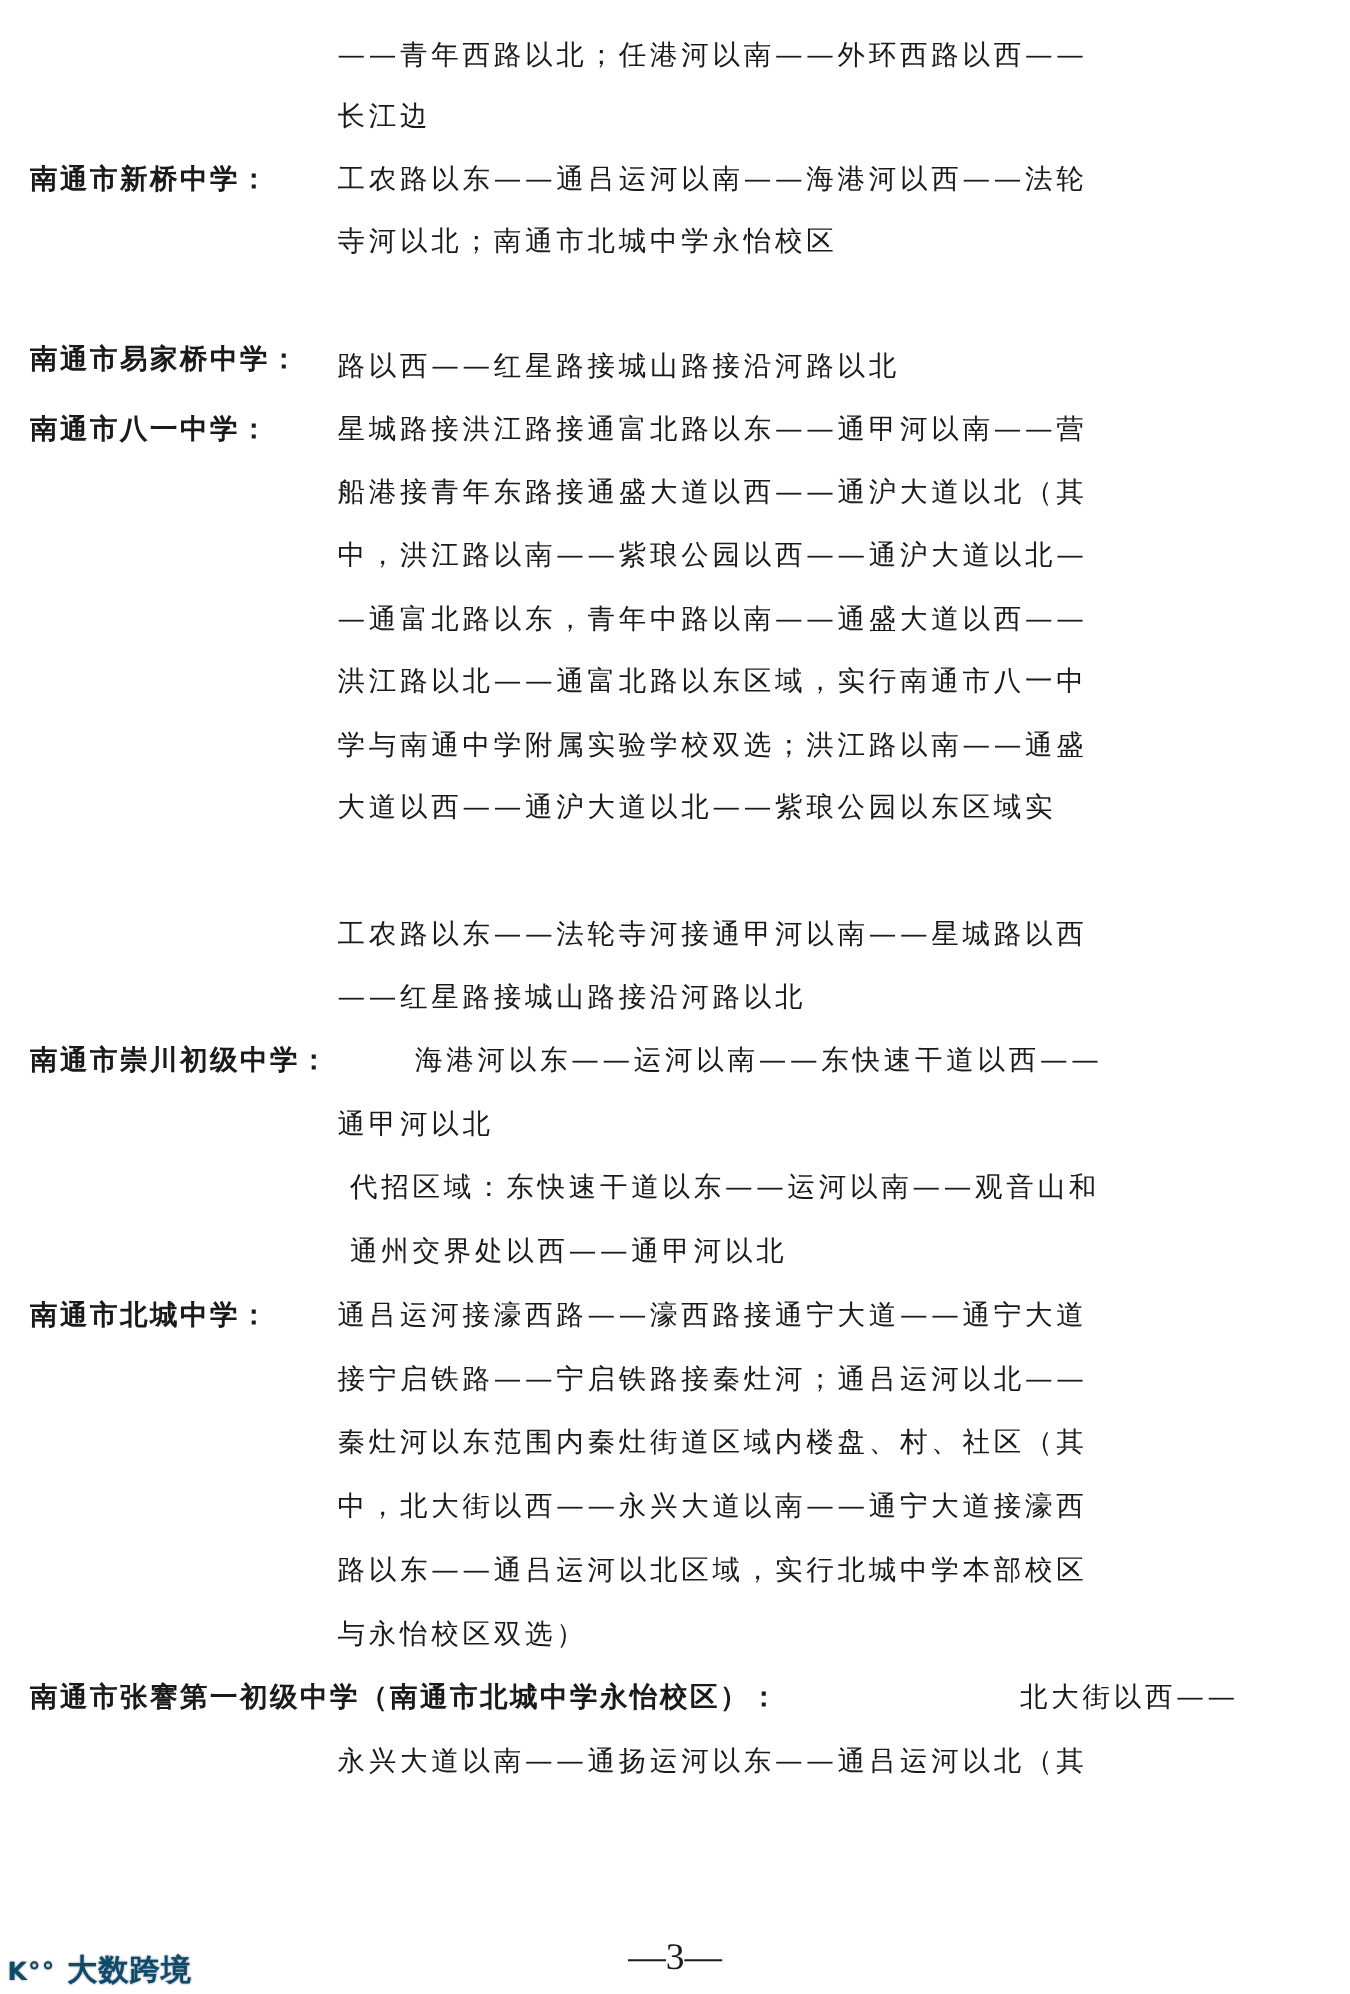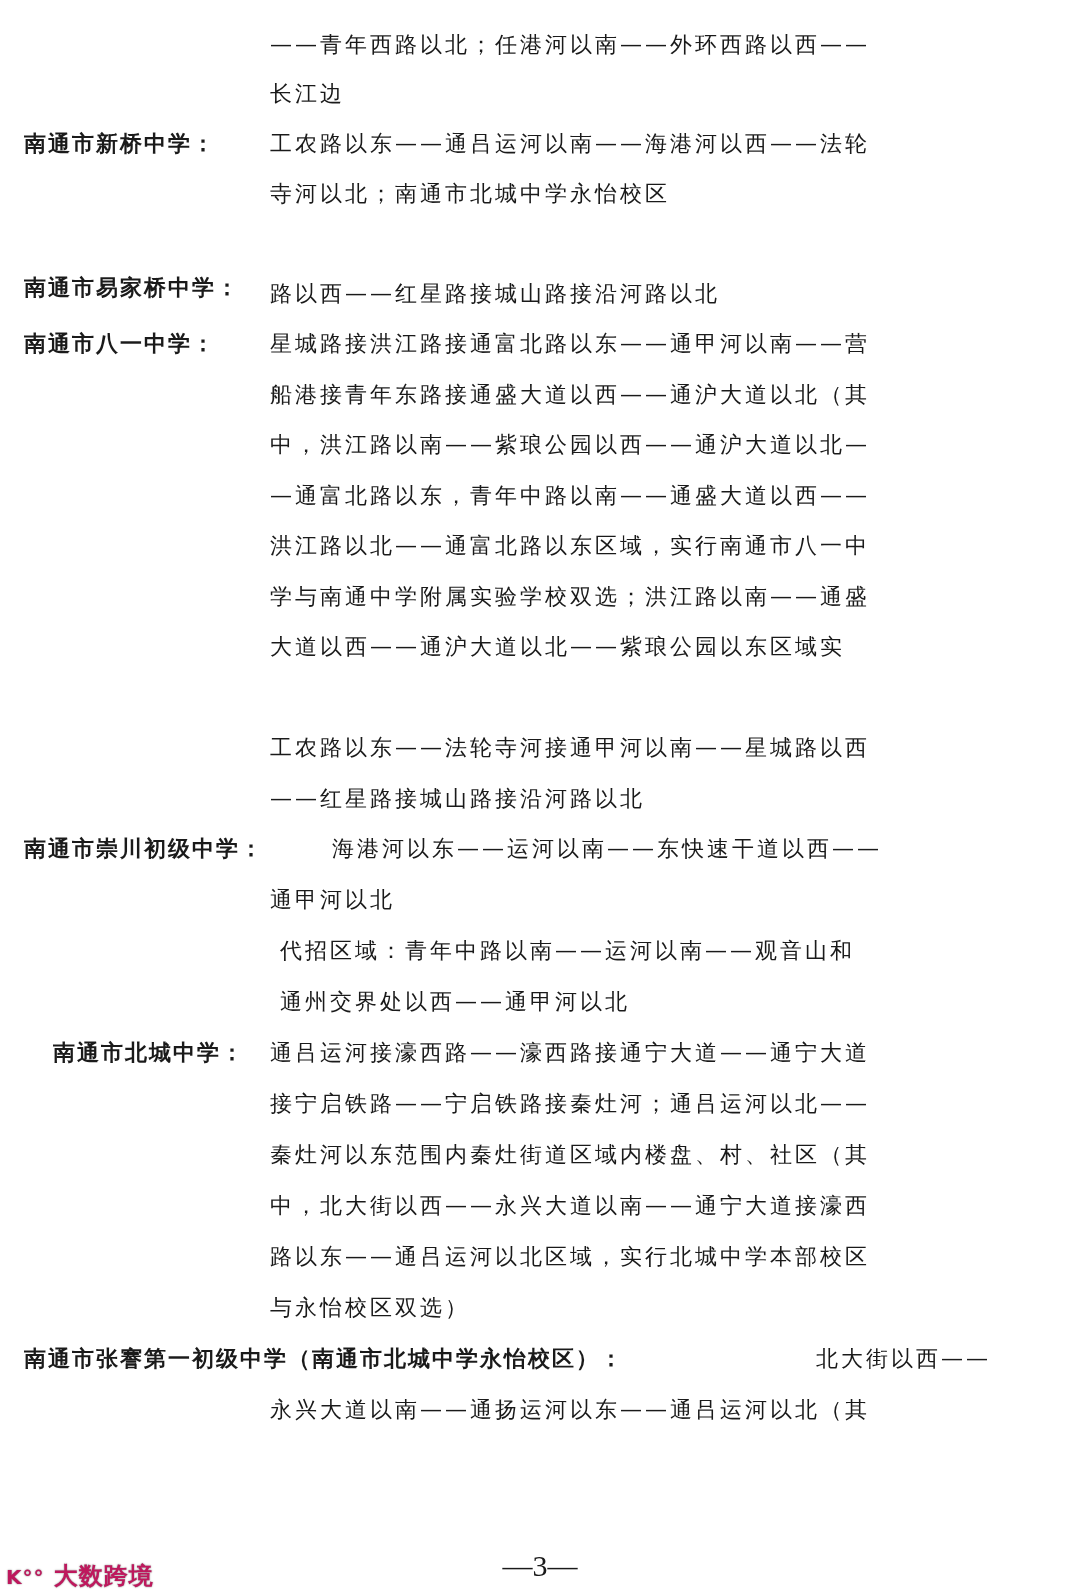--- a/index.html
+++ b/index.html
@@ -23,21 +23,21 @@
   }
   .body-text { letter-spacing: 3px; }
   .page-number {
     position: absolute; left: 0; width: 1080px; top: 1548px;
     text-align: center; font-size: 30px; line-height: 36px;
     font-family: "Liberation Serif", "DejaVu Serif", serif;
   }
   .watermark {
     position: absolute; left: 6px; top: 1560px;
     font-family: "DejaVu Sans", sans-serif; font-size: 24px; font-weight: bold;
-    color: #be185d;
+    color: #0c4a6e;
     text-shadow: 0 0 2px #9a9a9a, 0 0 1px #bdbdbd;
     letter-spacing: 1px;
   }
 </style>
 </head>
 <body>
 
 <div class="page">
 
   <div class="line body-text" style="left:270px; top:27px;">——青年西路以北；任港河以南——外环西路以西——</div>
@@ -58,24 +58,24 @@
   <div class="line body-text" style="left:270px; top:528px;">洪江路以北——通富北路以东区域，实行南通市八一中</div>
   <div class="line body-text" style="left:270px; top:579px;">学与南通中学附属实验学校双选；洪江路以南——通盛</div>
   <div class="line body-text" style="left:270px; top:629px;">大道以西——通沪大道以北——紫琅公园以东区域实</div>
 
   <div class="line body-text" style="left:270px; top:730px;">工农路以东——法轮寺河接通甲河以南——星城路以西</div>
   <div class="line body-text" style="left:270px; top:781px;">——红星路接城山路接沿河路以北</div>
 
   <div class="line label" style="left:24px; top:831px;">南通市崇川初级中学：</div>
   <div class="line body-text" style="left:332px; top:831px;">海港河以东——运河以南——东快速干道以西——</div>
   <div class="line body-text" style="left:270px; top:882px;">通甲河以北</div>
-  <div class="line body-text" style="left:280px; top:933px;">代招区域：青年中路以南——运河以南——观音山和</div>
+  <div class="line body-text" style="left:280px; top:933px;">代招区域：东快速干道以东——运河以南——观音山和</div>
   <div class="line body-text" style="left:280px; top:984px;">通州交界处以西——通甲河以北</div>
 
-  <div class="line label" style="left:24px; top:1035px;margin-left:29px;">南通市北城中学：</div>
+  <div class="line label" style="left:24px; top:1035px;">南通市北城中学：</div>
   <div class="line body-text" style="left:270px; top:1035px;">通吕运河接濠西路——濠西路接通宁大道——通宁大道</div>
   <div class="line body-text" style="left:270px; top:1086px;">接宁启铁路——宁启铁路接秦灶河；通吕运河以北——</div>
   <div class="line body-text" style="left:270px; top:1137px;">秦灶河以东范围内秦灶街道区域内楼盘、村、社区（其</div>
   <div class="line body-text" style="left:270px; top:1188px;">中，北大街以西——永兴大道以南——通宁大道接濠西</div>
   <div class="line body-text" style="left:270px; top:1239px;">路以东——通吕运河以北区域，实行北城中学本部校区</div>
   <div class="line body-text" style="left:270px; top:1290px;">与永怡校区双选）</div>
 
   <div class="line label" style="left:24px; top:1341px;">南通市张謇第一初级中学（南通市北城中学永怡校区）：</div>
   <div class="line body-text" style="left:816px; top:1341px;">北大街以西——</div>
   <div class="line body-text" style="left:270px; top:1392px;">永兴大道以南——通扬运河以东——通吕运河以北（其</div>

